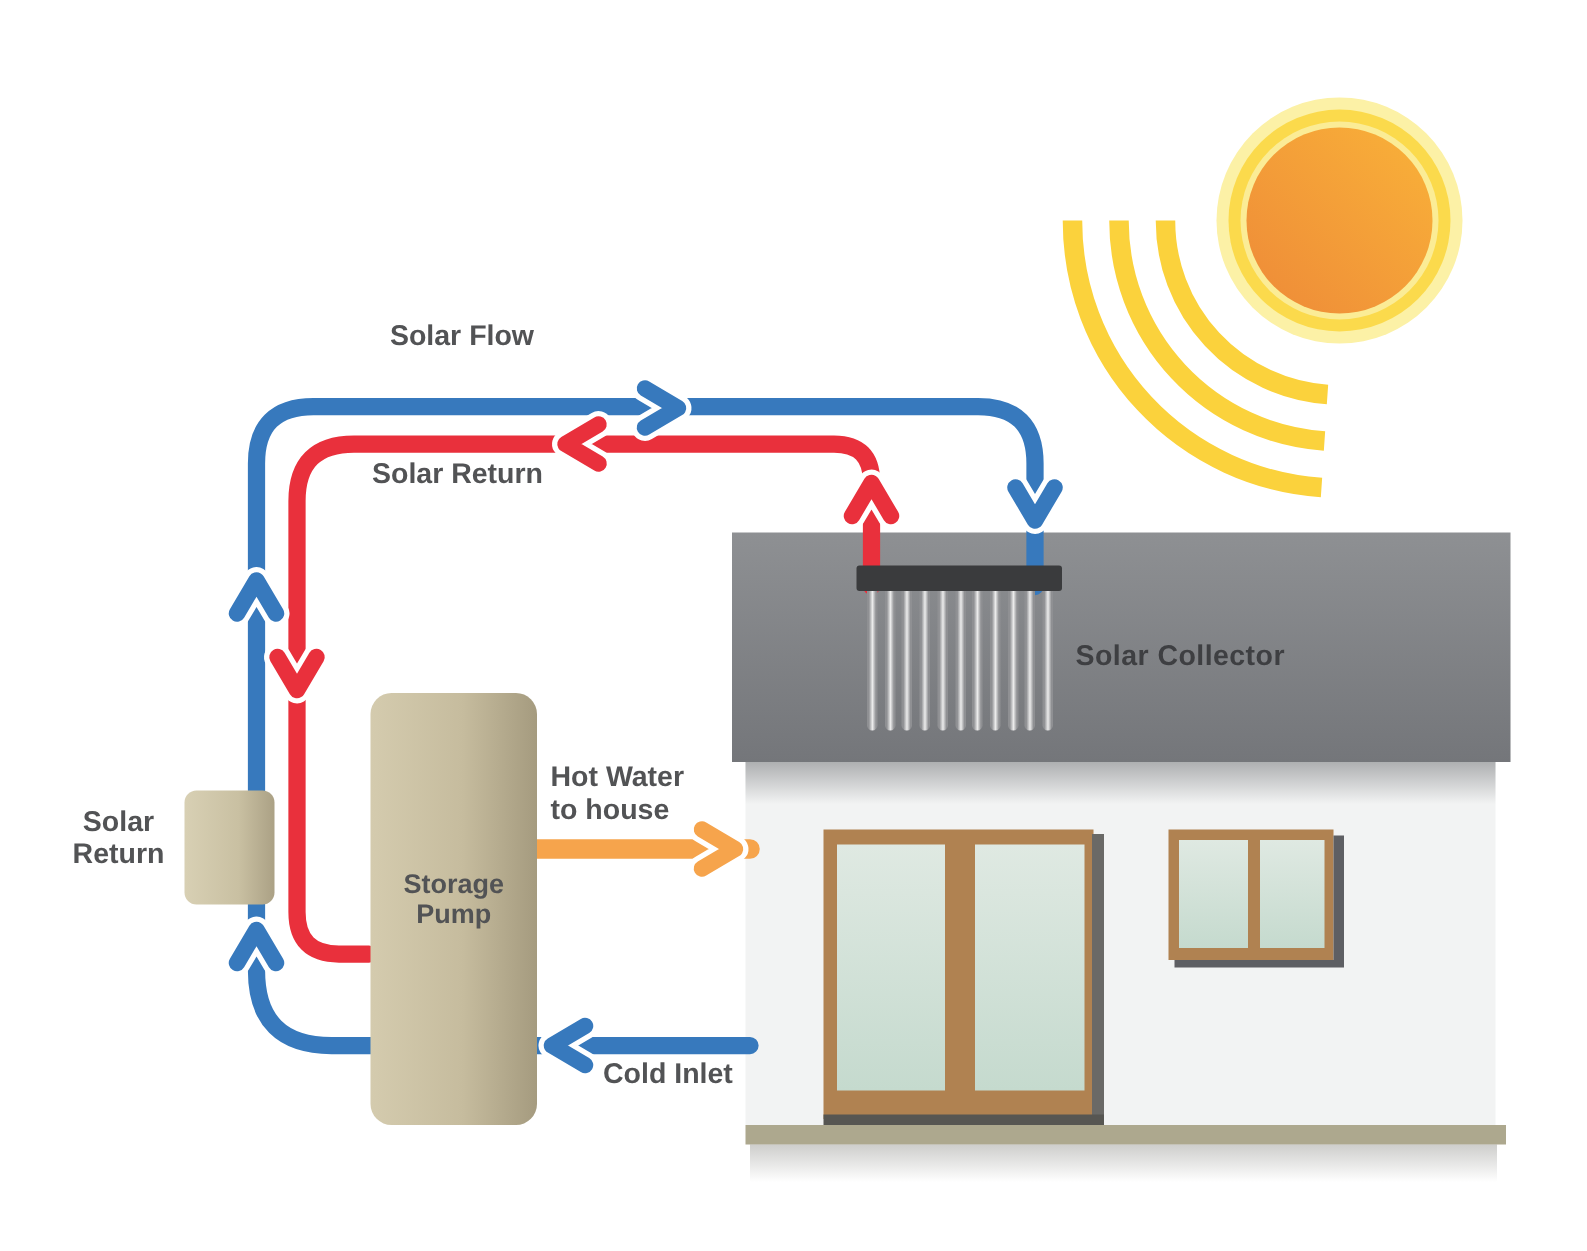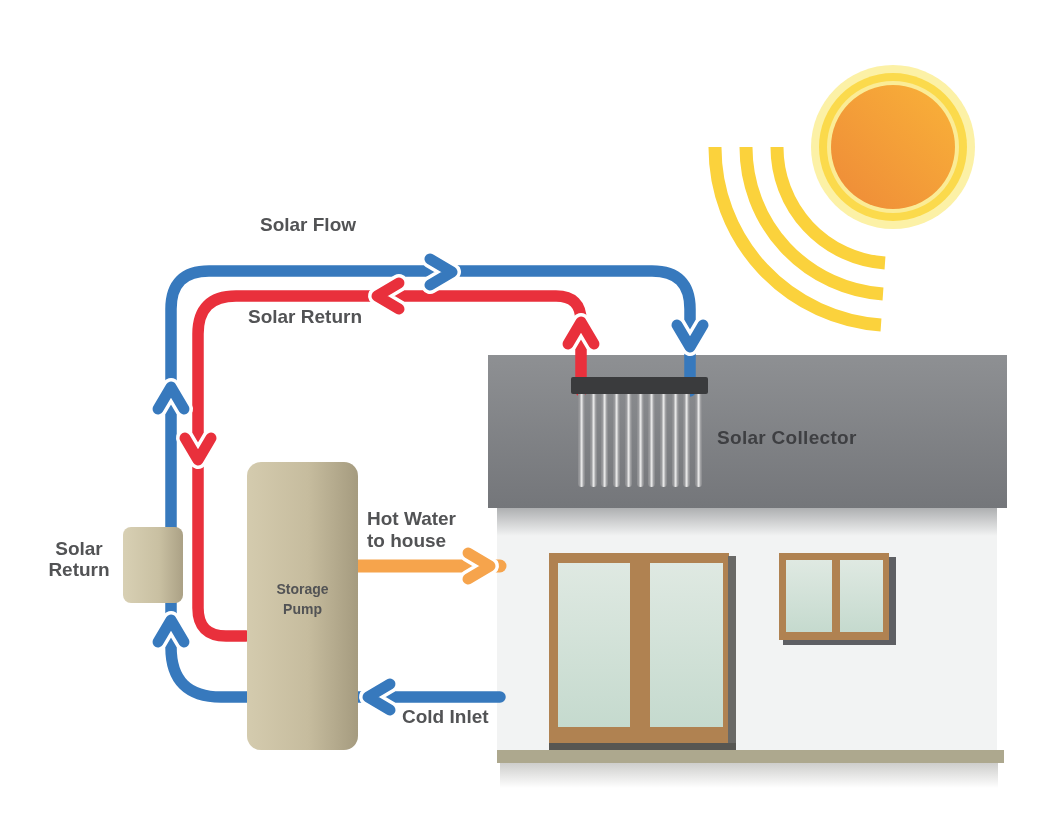--- a/index.html
+++ b/index.html
@@ -56,21 +56,21 @@
   
   .tank{left:247px;top:462px;width:111px;height:288px;border-radius:14px;
         background:linear-gradient(90deg,var(--tank-light) 0%,var(--tank-mid) 55%,var(--tank-dark) 100%);}
   .pump{left:123px;top:527px;width:60px;height:76px;border-radius:8px;
         background:linear-gradient(90deg,#D8D0B4 0%,#C9C0A2 60%,#ABA185 100%);}
 
   
   .lbl-solar-flow{left:208px;top:214px;width:200px;}
   .lbl-solar-return{left:205px;top:306px;width:200px;}
   .lbl-pump{left:34px;top:538px;width:90px;}
-  .lbl-storage{left:250px;top:579px;width:105px;font-size:14px;line-height:20px;}
+  .lbl-storage{left:250px;top:579px;width:105px;font-size:18px;line-height:20px;}
   .lbl-hot-water{left:367px;top:508px;text-align:left;line-height:22px;}
   .lbl-cold-inlet{left:402px;top:706px;}
   .lbl-solar-collector{left:717px;top:427px;color:#3E3F42;letter-spacing:.3px;text-align:right;}
 
   .pipe{fill:none;stroke-linecap:round;stroke-linejoin:round;}
   .chev-case{fill:none;stroke:#fff;stroke-width:18;stroke-linecap:round;stroke-linejoin:round;}
   .chev{fill:none;stroke-width:11;stroke-linecap:round;stroke-linejoin:round;}
 </style>
 </head>
 <body>

